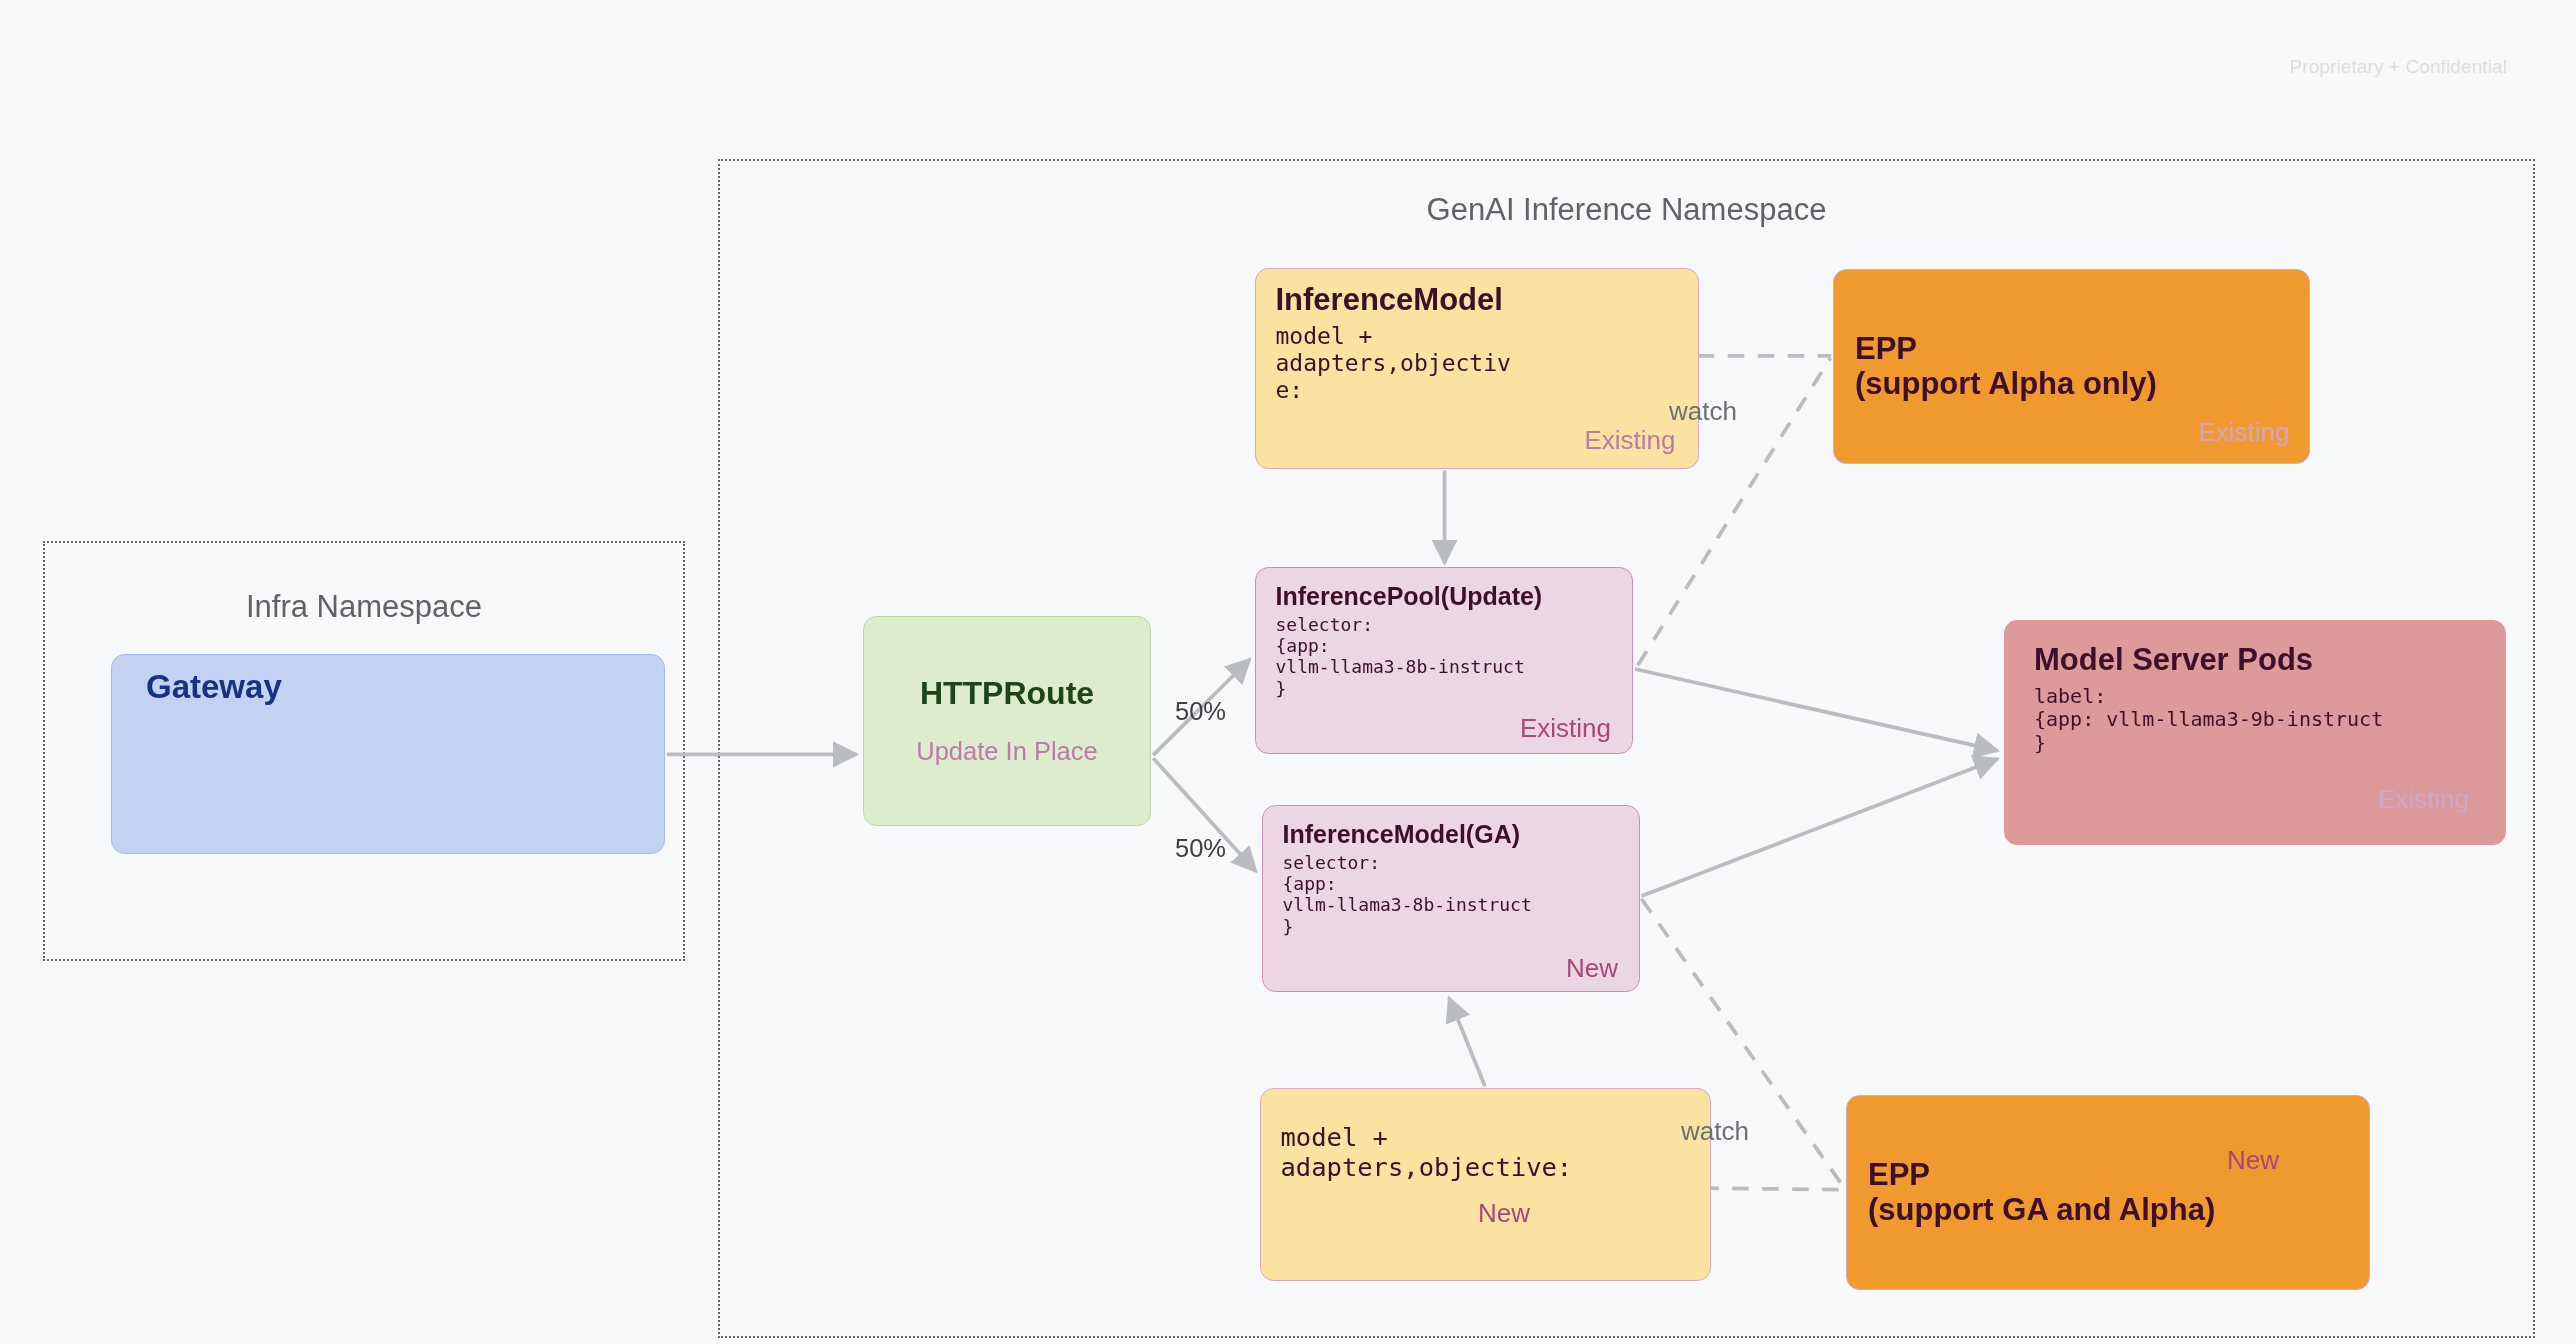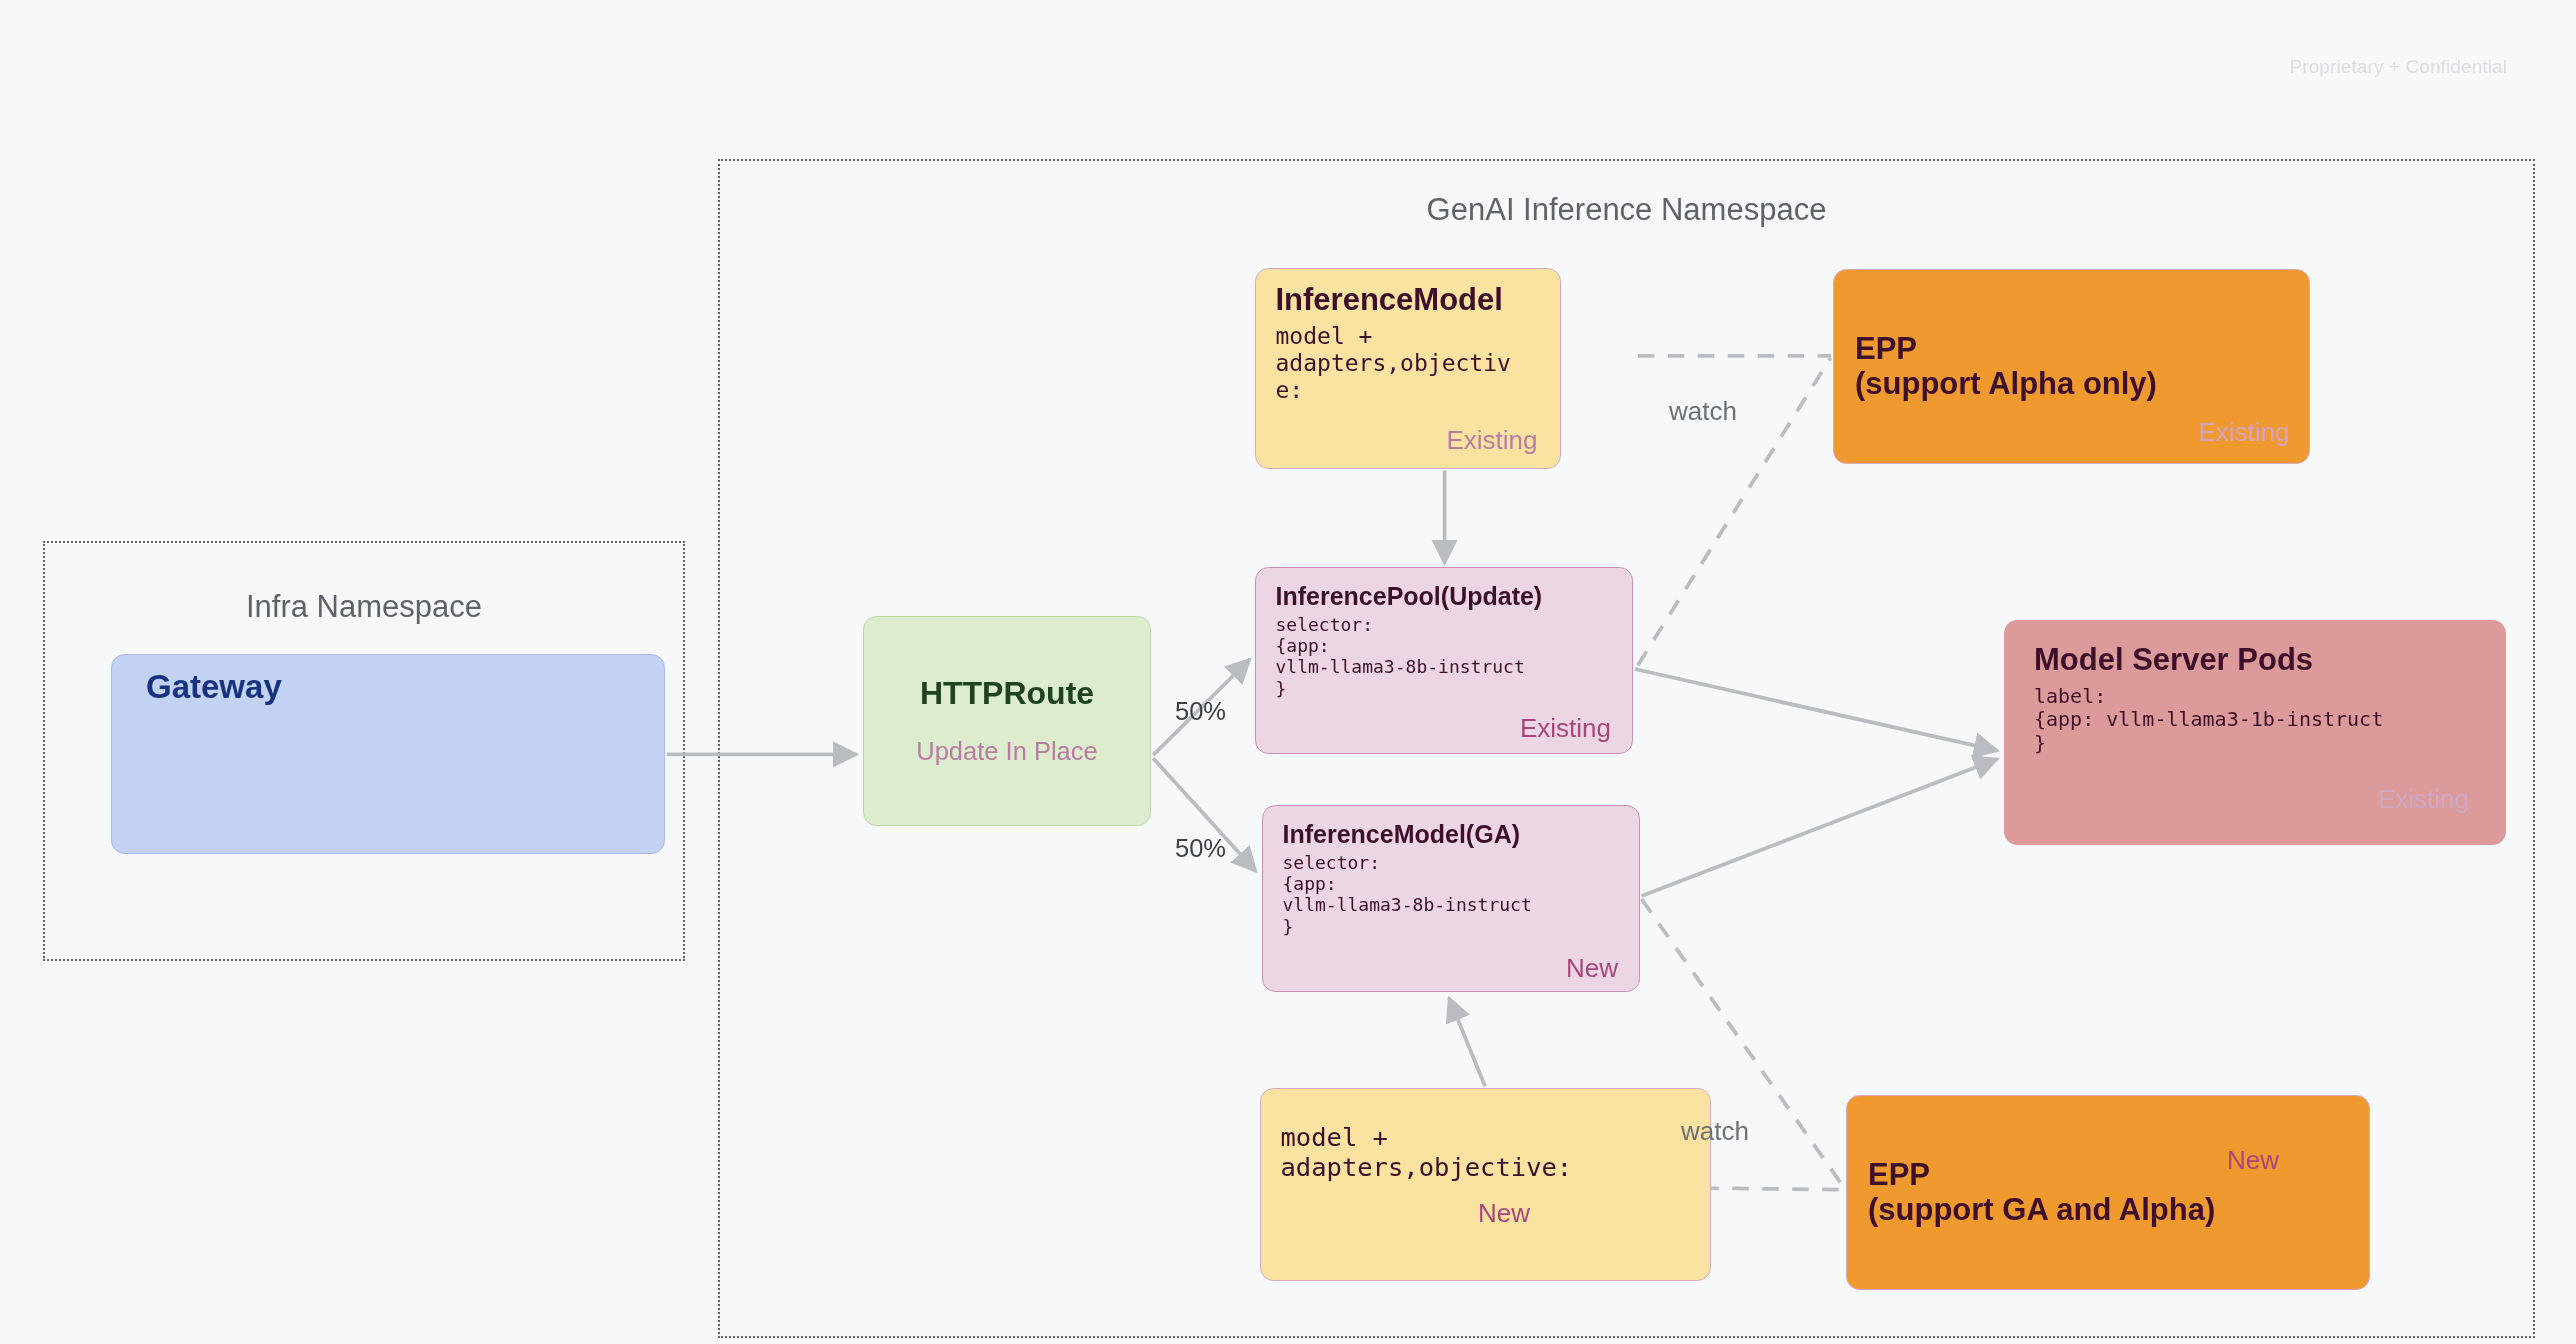--- a/index.html
+++ b/index.html
@@ -115,21 +115,21 @@
   }
   #n-httproute .title { font-size: 32px; color: #1d441a; }
   #n-httproute .sub {
     margin-top: 25.5px;
     font-size: 25.5px;
     color: #bb7ba3;
   }
 
   
   #n-infmodel {
-    left: 1255px; top: 268px; width: 306px; height: 201px;
+    left: 1255px; top: 268px; width: 444px; height: 201px;
     background: #fae3a0;
     border: 1.5px solid #d8a7c4;
   }
   #n-infmodel .title { font-size: 31px; color: #3d0f2b; }
   #n-infmodel .body { font-size: 23px; color: #3d0f2b; margin-top: 6px; }
   #n-infmodel .badge { right: 22.5px; bottom: 15px; font-size: 26px; color: #bb7ba3; }
 
   
   #n-poolalpha {
     left: 1255px; top: 567px; width: 378px; height: 187px;
@@ -323,21 +323,21 @@
 
   <div class="node" id="n-epp-ga">
     <div class="title">EPP
 (support GA and Alpha)</div>
     <div class="badge">New</div>
   </div>
 
   <div class="node" id="n-mspods">
     <div class="title">Model Server Pods</div>
     <div class="body">label:
-{app: vllm-llama3-1b-instruct
+{app: vllm-llama3-9b-instruct
 }</div>
     <div class="badge">Existing</div>
   </div>
 
   <div class="edge-label" id="lbl-50-top">50%</div>
   <div class="edge-label" id="lbl-50-bot">50%</div>
   <div class="edge-label" id="lbl-watch-1">watch</div>
   <div class="edge-label" id="lbl-watch-2">watch</div>
 
 </div>

